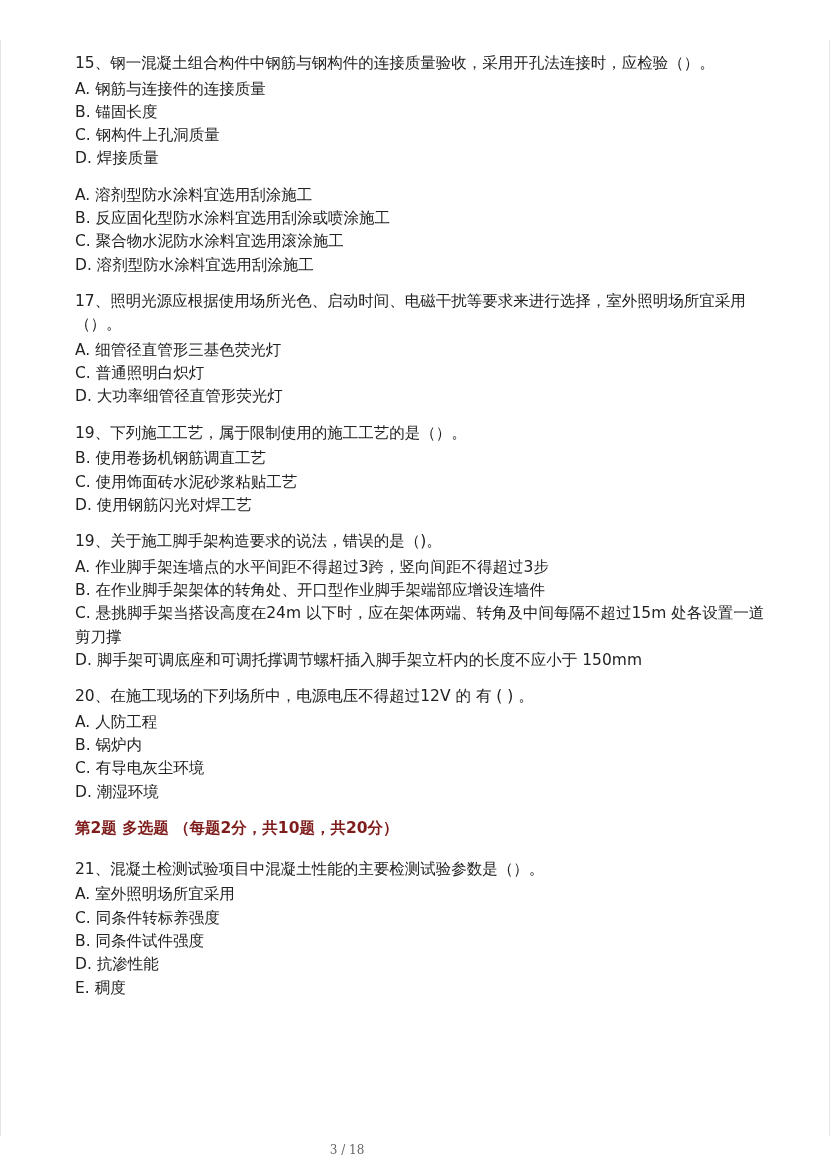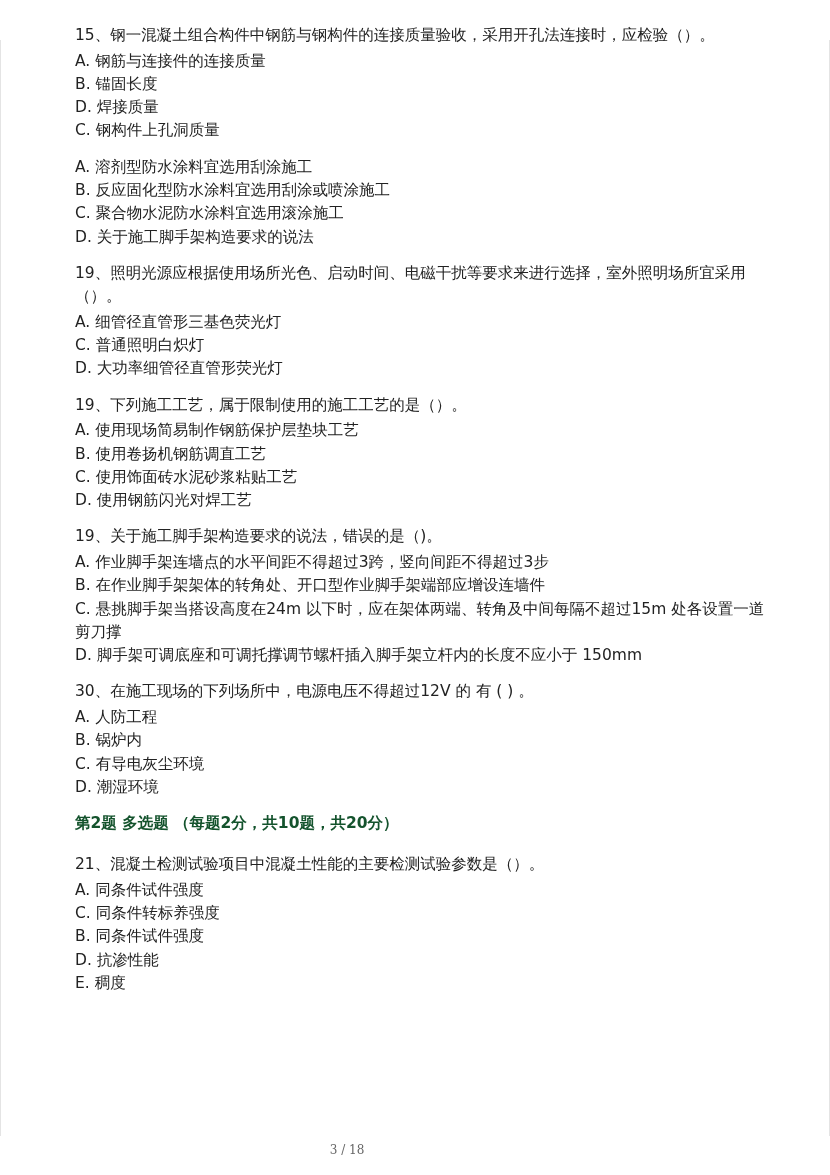--- a/index.html
+++ b/index.html
@@ -27,42 +27,42 @@
     position: absolute;
     right: 0;
     top: 40px;
     width: 1px;
     height: 1096px;
     background: #e4e4e4;
   }
   .content {
     position: absolute;
     left: 75px;
-    top: 24px;
+    top: 52px;
     width: 690px;
   }
   .question {
     margin-bottom: 13px;
   }
   .q-stem {
     font-size: 15.5px;
     line-height: 23.5px;
     margin-bottom: 2px;
   }
   .q-option {
     font-size: 15.5px;
     line-height: 23.3px;
   }
   .section-heading {
     font-size: 15.5px;
     font-weight: bold;
     line-height: 23px;
     margin-top: 8px;
     margin-bottom: 18px;
-    color: #14532d;
+    color: #7f1d1d;
   }
   .page-number {
     position: absolute;
     left: 0;
     width: 694px;
     top: 1143px;
     text-align: center;
     font-family: "DejaVu Serif", "Liberation Serif", serif;
     font-size: 12px;
     color: #666666;
@@ -73,67 +73,66 @@
 
 <div class="page-edge-left"></div>
 <div class="page-edge-right"></div>
 
 <div class="content">
 
   <div class="question">
     <div class="q-stem">15、钢一混凝土组合构件中钢筋与钢构件的连接质量验收，采用开孔法连接时，应检验（）。</div>
     <div class="q-option">A. 钢筋与连接件的连接质量</div>
     <div class="q-option">B. 锚固长度</div>
+    <div class="q-option">C. 钢构件上孔洞质量</div>
     <div class="q-option">D. 焊接质量</div>
-    <div class="q-option">C. 钢构件上孔洞质量</div>
   </div>
 
   <div class="question">
     <div class="q-option">A. 溶剂型防水涂料宜选用刮涂施工</div>
     <div class="q-option">B. 反应固化型防水涂料宜选用刮涂或喷涂施工</div>
     <div class="q-option">C. 聚合物水泥防水涂料宜选用滚涂施工</div>
-    <div class="q-option">D. 关于施工脚手架构造要求的说法</div>
+    <div class="q-option">D. 溶剂型防水涂料宜选用刮涂施工</div>
   </div>
 
   <div class="question">
-    <div class="q-stem">19、照明光源应根据使用场所光色、启动时间、电磁干扰等要求来进行选择，室外照明场所宜采用（）。</div>
+    <div class="q-stem">17、照明光源应根据使用场所光色、启动时间、电磁干扰等要求来进行选择，室外照明场所宜采用（）。</div>
     <div class="q-option">A. 细管径直管形三基色荧光灯</div>
     <div class="q-option">C. 普通照明白炽灯</div>
     <div class="q-option">D. 大功率细管径直管形荧光灯</div>
   </div>
 
   <div class="question">
     <div class="q-stem">19、下列施工工艺，属于限制使用的施工工艺的是（）。</div>
-    <div class="q-option">A. 使用现场简易制作钢筋保护层垫块工艺</div>
     <div class="q-option">B. 使用卷扬机钢筋调直工艺</div>
     <div class="q-option">C. 使用饰面砖水泥砂浆粘贴工艺</div>
     <div class="q-option">D. 使用钢筋闪光对焊工艺</div>
   </div>
 
   <div class="question">
     <div class="q-stem">19、关于施工脚手架构造要求的说法，错误的是（)。</div>
     <div class="q-option">A. 作业脚手架连墙点的水平间距不得超过3跨，竖向间距不得超过3步</div>
     <div class="q-option">B. 在作业脚手架架体的转角处、开口型作业脚手架端部应增设连墙件</div>
     <div class="q-option">C. 悬挑脚手架当搭设高度在24m 以下时，应在架体两端、转角及中间每隔不超过15m 处各设置一道剪刀撑</div>
     <div class="q-option">D. 脚手架可调底座和可调托撑调节螺杆插入脚手架立杆内的长度不应小于 150mm</div>
   </div>
 
   <div class="question">
-    <div class="q-stem">30、在施工现场的下列场所中，电源电压不得超过12V 的 有 ( ) 。</div>
+    <div class="q-stem">20、在施工现场的下列场所中，电源电压不得超过12V 的 有 ( ) 。</div>
     <div class="q-option">A. 人防工程</div>
     <div class="q-option">B. 锅炉内</div>
     <div class="q-option">C. 有导电灰尘环境</div>
     <div class="q-option">D. 潮湿环境</div>
   </div>
 
   <div class="section-heading">第2题 多选题 （每题2分，共10题，共20分）</div>
 
   <div class="question">
     <div class="q-stem">21、混凝土检测试验项目中混凝土性能的主要检测试验参数是（）。</div>
-    <div class="q-option">A. 同条件试件强度</div>
+    <div class="q-option">A. 室外照明场所宜采用</div>
     <div class="q-option">C. 同条件转标养强度</div>
     <div class="q-option">B. 同条件试件强度</div>
     <div class="q-option">D. 抗渗性能</div>
     <div class="q-option">E. 稠度</div>
   </div>
 
 </div>
 
 <div class="page-number">3 / 18</div>
 

